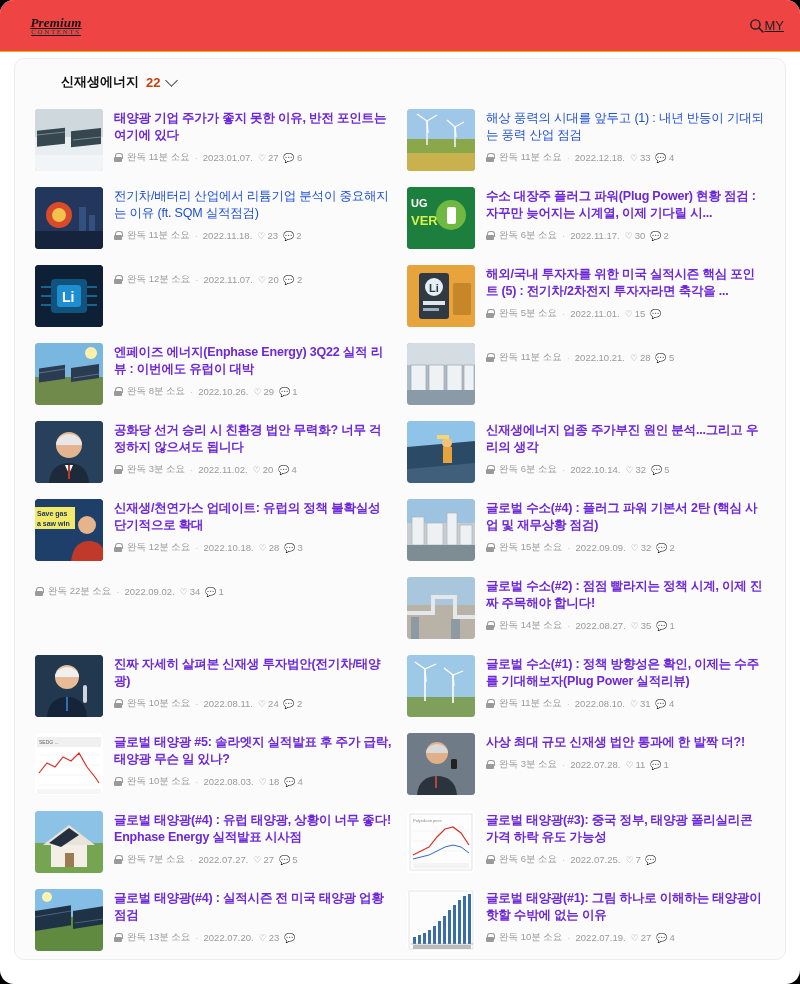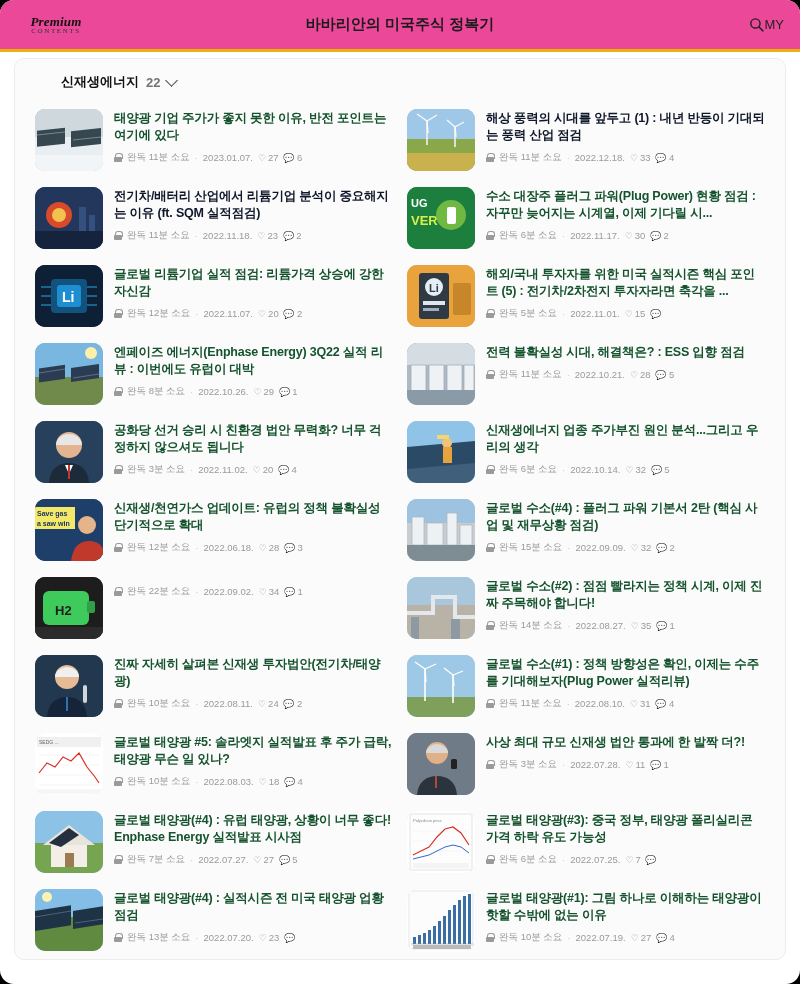--- a/index.html
+++ b/index.html
@@ -15,23 +15,24 @@
     position: relative;
     overflow: hidden;
     border-radius: 14px;
   }
   
   .header {
     height: 52px;
     display: flex;
     align-items: center;
     padding: 0 16px;
-    background: #ec4899;
+    background: #ef4444;
     position: relative;
-    border-bottom: 3px solid #eab308;
+    border-bottom: 1px solid #eab308;
+    text-decoration: underline;
   }
   .brand {
     display: flex;
     flex-direction: column;
     align-items: center;
     justify-content: center;
     line-height: 1;
     width: 80px;
   }
   .brand .b1 {
@@ -87,21 +88,21 @@
     gap: 7px;
   }
   .cat-name {
     font-size: 13px;
     font-weight: bold;
     color: #111;
   }
   .cat-count {
     font-size: 13px;
     font-weight: bold;
-    color: #737373;
+    color: #c2410c;
   }
   .chev {
     width: 9px; height: 9px;
     border-right: 1.6px solid #444;
     border-bottom: 1.6px solid #444;
     transform: rotate(45deg);
     margin-bottom: 4px;
   }
   .grid {
     display: grid;
@@ -112,40 +113,40 @@
   }
   .item {
     display: flex;
     gap: 11px;
     padding: 8px 0;
     align-items: flex-start;
     min-height: 76px;
   }
   .thumb {
     width: 68px; height: 62px;
-    border-radius: 10px;
+    border-radius: 4px;
     flex: 0 0 68px;
     overflow: hidden;
     position: relative;
     background: #ddd;
   }
   .thumb svg { display: block; width: 100%; height: 100%; }
   .it-body { flex: 1 1 auto; min-width: 0; padding-top: 1px; }
   .it-title {
     font-size: 12.5px;
     line-height: 1.37;
-    color: #14532d;
+    color: #6d28d9;
     font-weight: bold;
     letter-spacing: -0.2px;
     display: -webkit-box;
     -webkit-line-clamp: 2;
     -webkit-box-orient: vertical;
     overflow: hidden;
   }
-  .it-title.read { color: #0f172a; font-weight: bold; }
+  .it-title.read { color: #1d4ed8; font-weight: normal; }
   .meta {
     margin-top: 7px;
     display: flex;
     align-items: center;
     gap: 5px;
     font-size: 9.5px;
     color: #9a9a9a;
     white-space: nowrap;
   }
   .meta .sep { color: #c8c8c8; }
@@ -179,21 +180,20 @@
 </head>
 <body>
 
 <div id="app">
 
   <div class="header">
     <div class="brand">
       <span class="b1">Premium</span>
       <span class="b2">CONTENTS</span>
     </div>
-    <div class="header-title">바바리안의 미국주식 정복기</div>
     <div class="header-right">
       <span class="search-icon">
         <svg width="17" height="17" viewBox="0 0 24 24" fill="none" stroke="#222" stroke-width="2" stroke-linecap="round">
             <circle cx="10.5" cy="10.5" r="6.5"></circle>
             <line x1="15.5" y1="15.5" x2="21" y2="21"></line>
           </svg>
       </span>
       <span class="my-label">MY</span>
     </div>
   </div>
@@ -350,21 +350,20 @@
           <line x1="6" y1="22" x2="16" y2="22"></line>
                 <line x1="6" y1="31" x2="16" y2="31"></line>
                 <line x1="6" y1="40" x2="16" y2="40"></line>
           <line x1="52" y1="22" x2="62" y2="22"></line>
                 <line x1="52" y1="31" x2="62" y2="31"></line>
                 <line x1="52" y1="40" x2="62" y2="40"></line>
         </g>
             </svg>
           </div>
           <div class="it-body">
-            <div class="it-title">글로벌 리튬기업 실적 점검: 리튬가격 상승에 강한 자신감</div>
             <div class="meta">
               <span class="lock"></span>
               <span>완독 12분 소요</span>
               <span class="sep">·</span>
               <span>2022.11.07.</span>
               <span class="meta-ic">
                 <span class="heart">♡</span>
                 <span>20</span>
               </span>
               <span class="meta-ic">
@@ -449,21 +448,20 @@
         <g fill="#eef2f5" stroke="#9aa7b1" stroke-width="0.7">
           <rect x="4" y="22" width="15" height="26"></rect>
                 <rect x="22" y="22" width="15" height="26"></rect>
           <rect x="40" y="22" width="15" height="26"></rect>
                 <rect x="57" y="22" width="10" height="26"></rect>
         </g>
         <rect y="47" width="68" height="15" fill="#8a9aa6"></rect>
             </svg>
           </div>
           <div class="it-body">
-            <div class="it-title">전력 불확실성 시대, 해결책은? : ESS 입향 점검</div>
             <div class="meta">
               <span class="lock"></span>
               <span>완독 11분 소요</span>
               <span class="sep">·</span>
               <span>2022.10.21.</span>
               <span class="meta-ic">
                 <span class="heart">♡</span>
                 <span>28</span>
               </span>
               <span class="meta-ic">
@@ -546,21 +544,21 @@
         <circle cx="52" cy="26" r="9" fill="#e6b48a"></circle>
         <path d="M36 62c2-14 8-20 18-20s16 6 18 20z" fill="#c0392b"></path>
             </svg>
           </div>
           <div class="it-body">
             <div class="it-title">신재생/천연가스 업데이트: 유럽의 정책 불확실성 단기적으로 확대</div>
             <div class="meta">
               <span class="lock"></span>
               <span>완독 12분 소요</span>
               <span class="sep">·</span>
-              <span>2022.06.18.</span>
+              <span>2022.10.18.</span>
               <span class="meta-ic">
                 <span class="heart">♡</span>
                 <span>28</span>
               </span>
               <span class="meta-ic">
                 <span class="cmt" style="font-family: &quot;DejaVu Sans&quot;, sans-serif;">💬</span>
                 <span>3</span>
               </span>
             </div>
           </div>
@@ -592,30 +590,20 @@
                 <span>32</span>
               </span>
               <span class="meta-ic">
                 <span class="cmt" style="font-family: &quot;DejaVu Sans&quot;, sans-serif;">💬</span>
                 <span>2</span>
               </span>
             </div>
           </div>
         </div>
         <div class="item">
-          <div class="thumb">
-            <svg viewBox="0 0 68 62" preserveAspectRatio="none">
-      <rect width="68" height="62" fill="#1d1d1d"></rect>
-              <rect width="68" height="62" fill="#1d1d1d"></rect>
-        <rect x="8" y="14" width="46" height="34" rx="6" fill="#3ecb5c"></rect>
-        <rect x="52" y="24" width="8" height="12" rx="2" fill="#2f9f48"></rect>
-        <text x="20" y="38" font-size="13" font-weight="bold" fill="#1d1d1d" font-family="Liberation Sans">H2</text>
-        <rect y="50" width="68" height="12" fill="#2b2b2b"></rect>
-            </svg>
-          </div>
           <div class="it-body">
             <div class="meta">
               <span class="lock"></span>
               <span>완독 22분 소요</span>
               <span class="sep">·</span>
               <span>2022.09.02.</span>
               <span class="meta-ic">
                 <span class="heart">♡</span>
                 <span>34</span>
               </span>

